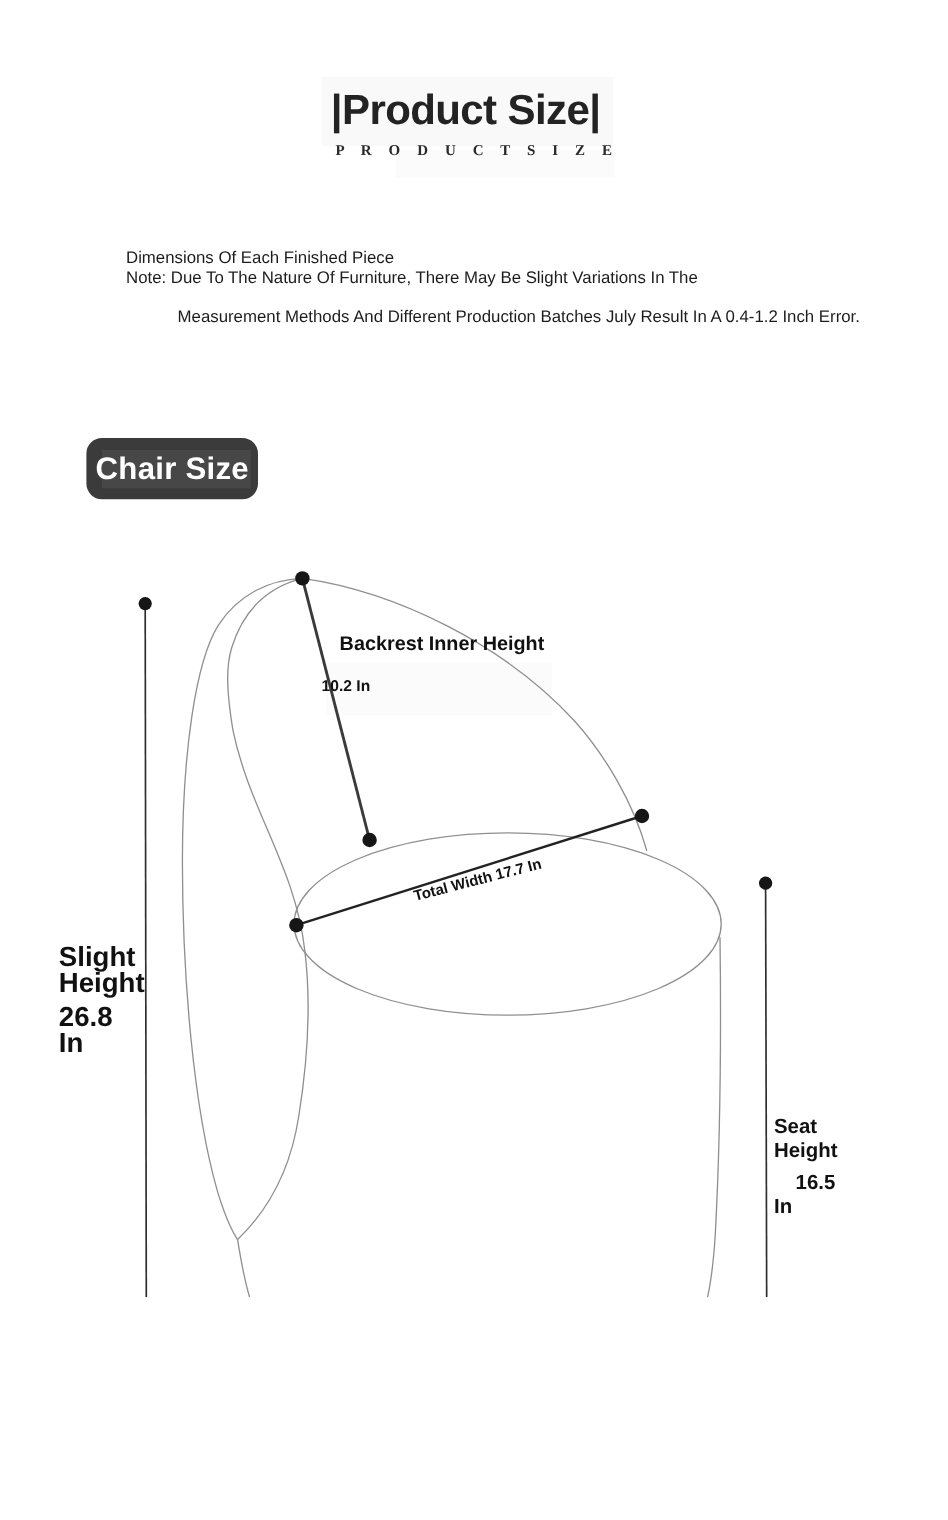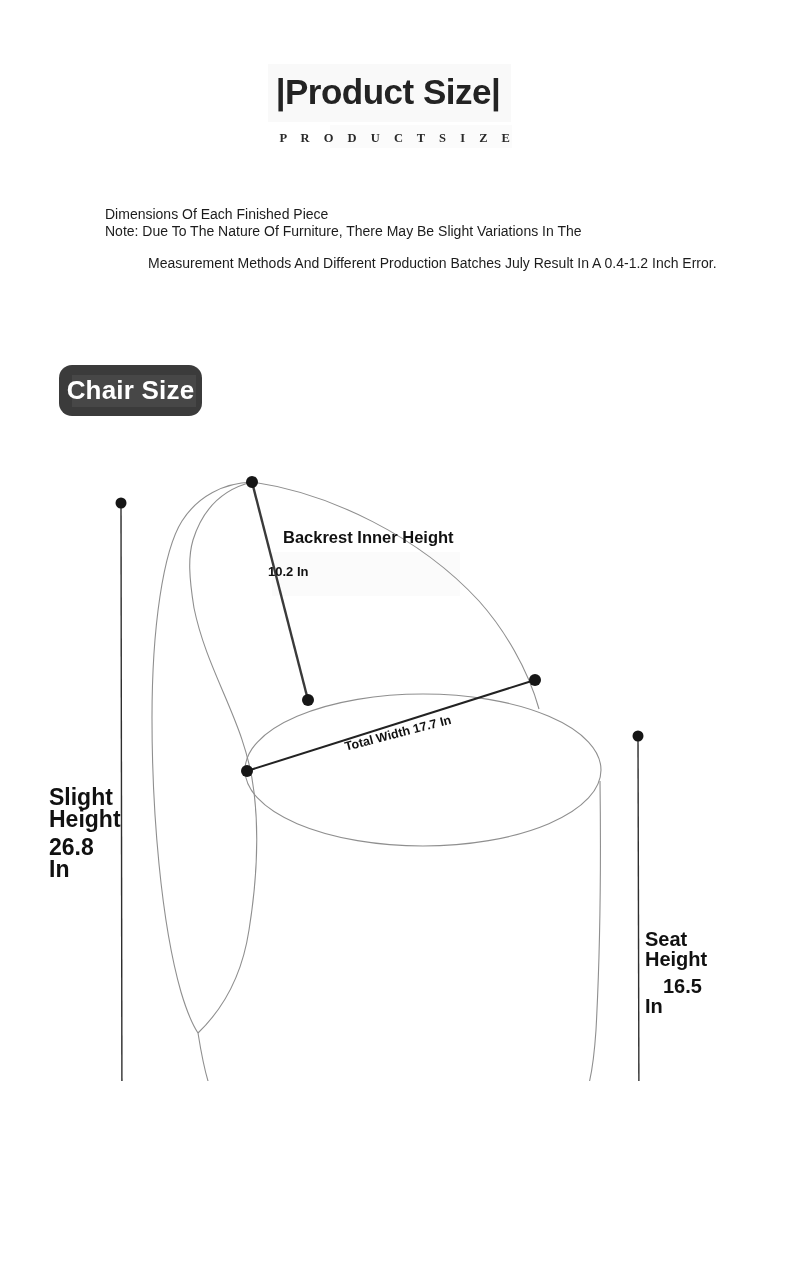--- a/index.html
+++ b/index.html
@@ -19,37 +19,37 @@
   
   .title-wrap { position: absolute; left: -7px; top: 70px; width: 790px; text-align: center; }
   .page-title {
     font-size: 35px;
     font-weight: 700;
     letter-spacing: -0.5px;
     color: #232323;
     line-height: 44px;
     margin: 0;
   }
-  .subtitle-wrap { position: absolute; left: 0px; top: 128px; width: 790px; text-align: center; }
+  .subtitle-wrap { position: absolute; left: 0px; top: 116px; width: 790px; text-align: center; }
   .page-subtitle {
     font-family: "Liberation Serif", serif;
     font-size: 12.5px;
     font-weight: 600;
     letter-spacing: 5.5px;
     color: #2a2a2a;
     padding-left: 5px;
   }
 
   
   .note { position: absolute; left: 105px; top: 206px; width: 560px; font-size: 14px; line-height: 17px; color: #1c1c1c; }
   .note-line3 { position: absolute; left: 148px; top: 255px; width: 630px; font-size: 14px; line-height: 17px; color: #1c1c1c; }
 
   
   .badge {
-    position: absolute; left: 59px; top: 365px;
+    position: absolute; left: 72px; top: 365px;
     width: 143px; height: 51px;
     background: #3b3b3b;
     border-radius: 13px;
     display: flex; align-items: center; justify-content: center;
   }
   .badge-inner {
     position: absolute; left: 13px; top: 10px; right: 6px; bottom: 9px;
     background: #474747;
   }
   .badge-label {
@@ -65,21 +65,21 @@
   .lbl-backrest { left: 283px; top: 528px; font-size: 16.5px; }
   .val-backrest { left: 268px; top: 564px; font-size: 13px; }
   .lbl-width {
     left: 345px; top: 740px; font-size: 12.5px;
     transform: rotate(-14.5deg);
     transform-origin: left center;
     white-space: nowrap;
   }
   .blk-total-height { left: 49px; top: 786px; font-size: 23px; line-height: 22px; }
   .blk-total-height .val { margin-top: 6px; }
-  .blk-seat-height { left: 645px; top: 929px; font-size: 20px; line-height: 20px; }
+  .blk-seat-height { left: 645px; top: 929px; font-size: 17px; line-height: 20px; }
   .blk-seat-height .val { margin-top: 7px; margin-left: 18px; }
 </style>
 </head>
 <body>
 
 <div class="page">
 
   <div class="faint" style="left:268px; top:64px; width:243px; height:58px;"></div>
   <div class="faint f2" style="left:330px; top:125px; width:182px; height:23px;"></div>
   <div class="faint f2" style="left:272px; top:552px; width:188px; height:44px;"></div>

